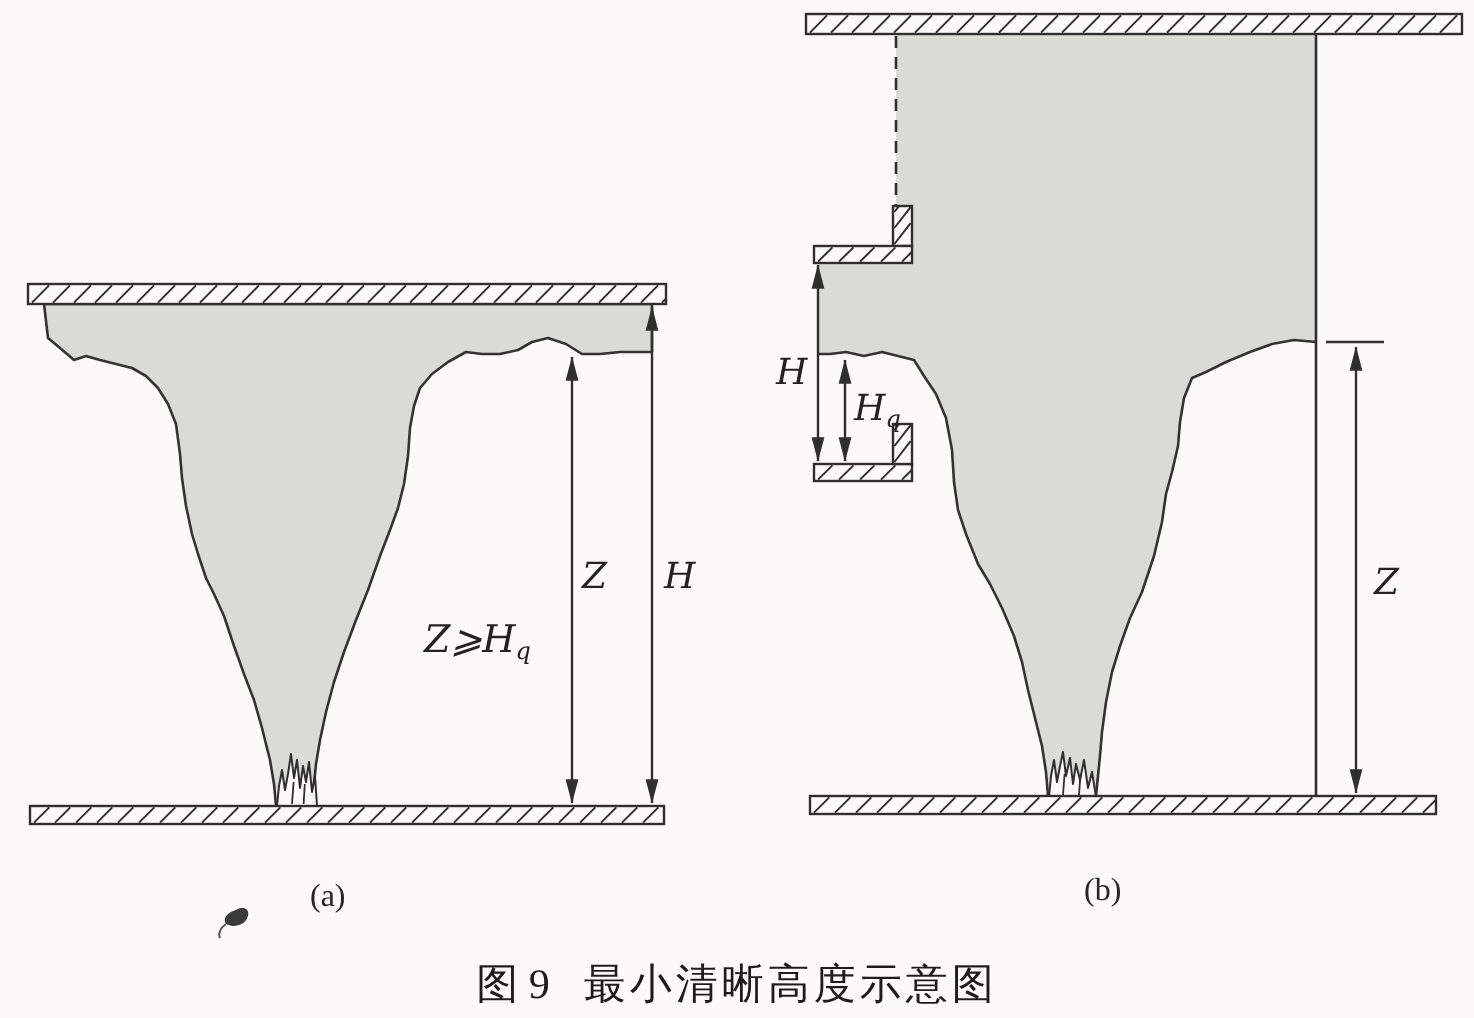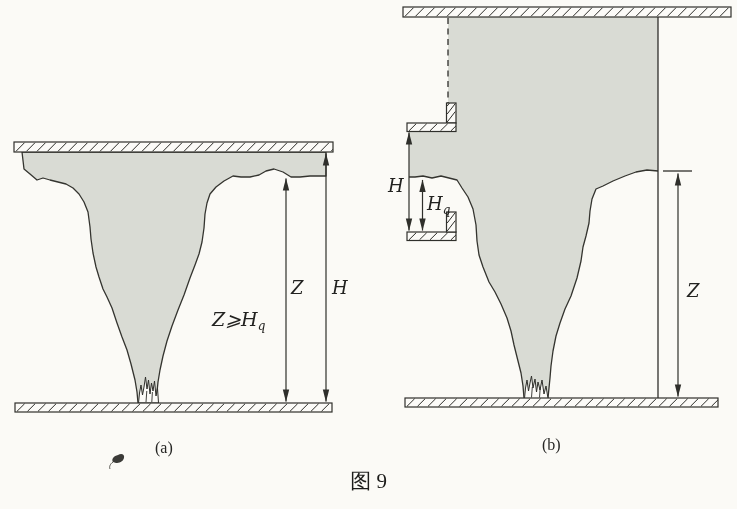--- a/index.html
+++ b/index.html
@@ -14,21 +14,21 @@
     font-family:"DejaVu Serif","Liberation Serif",serif;
     font-style:italic;font-size:18px;fill:#222220;
   }
   .cond{font-size:19px;}
   .sub{font-size:12px;font-style:italic;}
   .panellabel{
     font-family:"Liberation Serif","DejaVu Serif",serif;
     font-style:normal;font-size:16px;fill:#262624;
   }
   .caption{
-    position:absolute;left:0;top:467px;width:737px;
+    position:absolute;left:0;top:478px;width:737px;
     display:flex;justify-content:center;align-items:baseline;gap:17px;
     font-size:21px;color:#1c1c1a;
   }
   .caption .title{letter-spacing:2px;}
 </style>
 </head>
 <body>
 
 <div class="page">
 
@@ -319,15 +319,16 @@
     <text class="dimlabel" x="427" y="210">
       <tspan>H</tspan><tspan class="sub" dy="3.5">q</tspan>
     </text>
     <text class="dimlabel" x="687" y="297">Z</text>
     <text class="panellabel" x="542" y="450">(b)</text>
   </g>
 </svg>
 
 <div class="caption">
   <span>图 9</span>
+  <span class="title">最小清晰高度示意图</span>
 </div>
 
 </div>
 
 </body></html>

